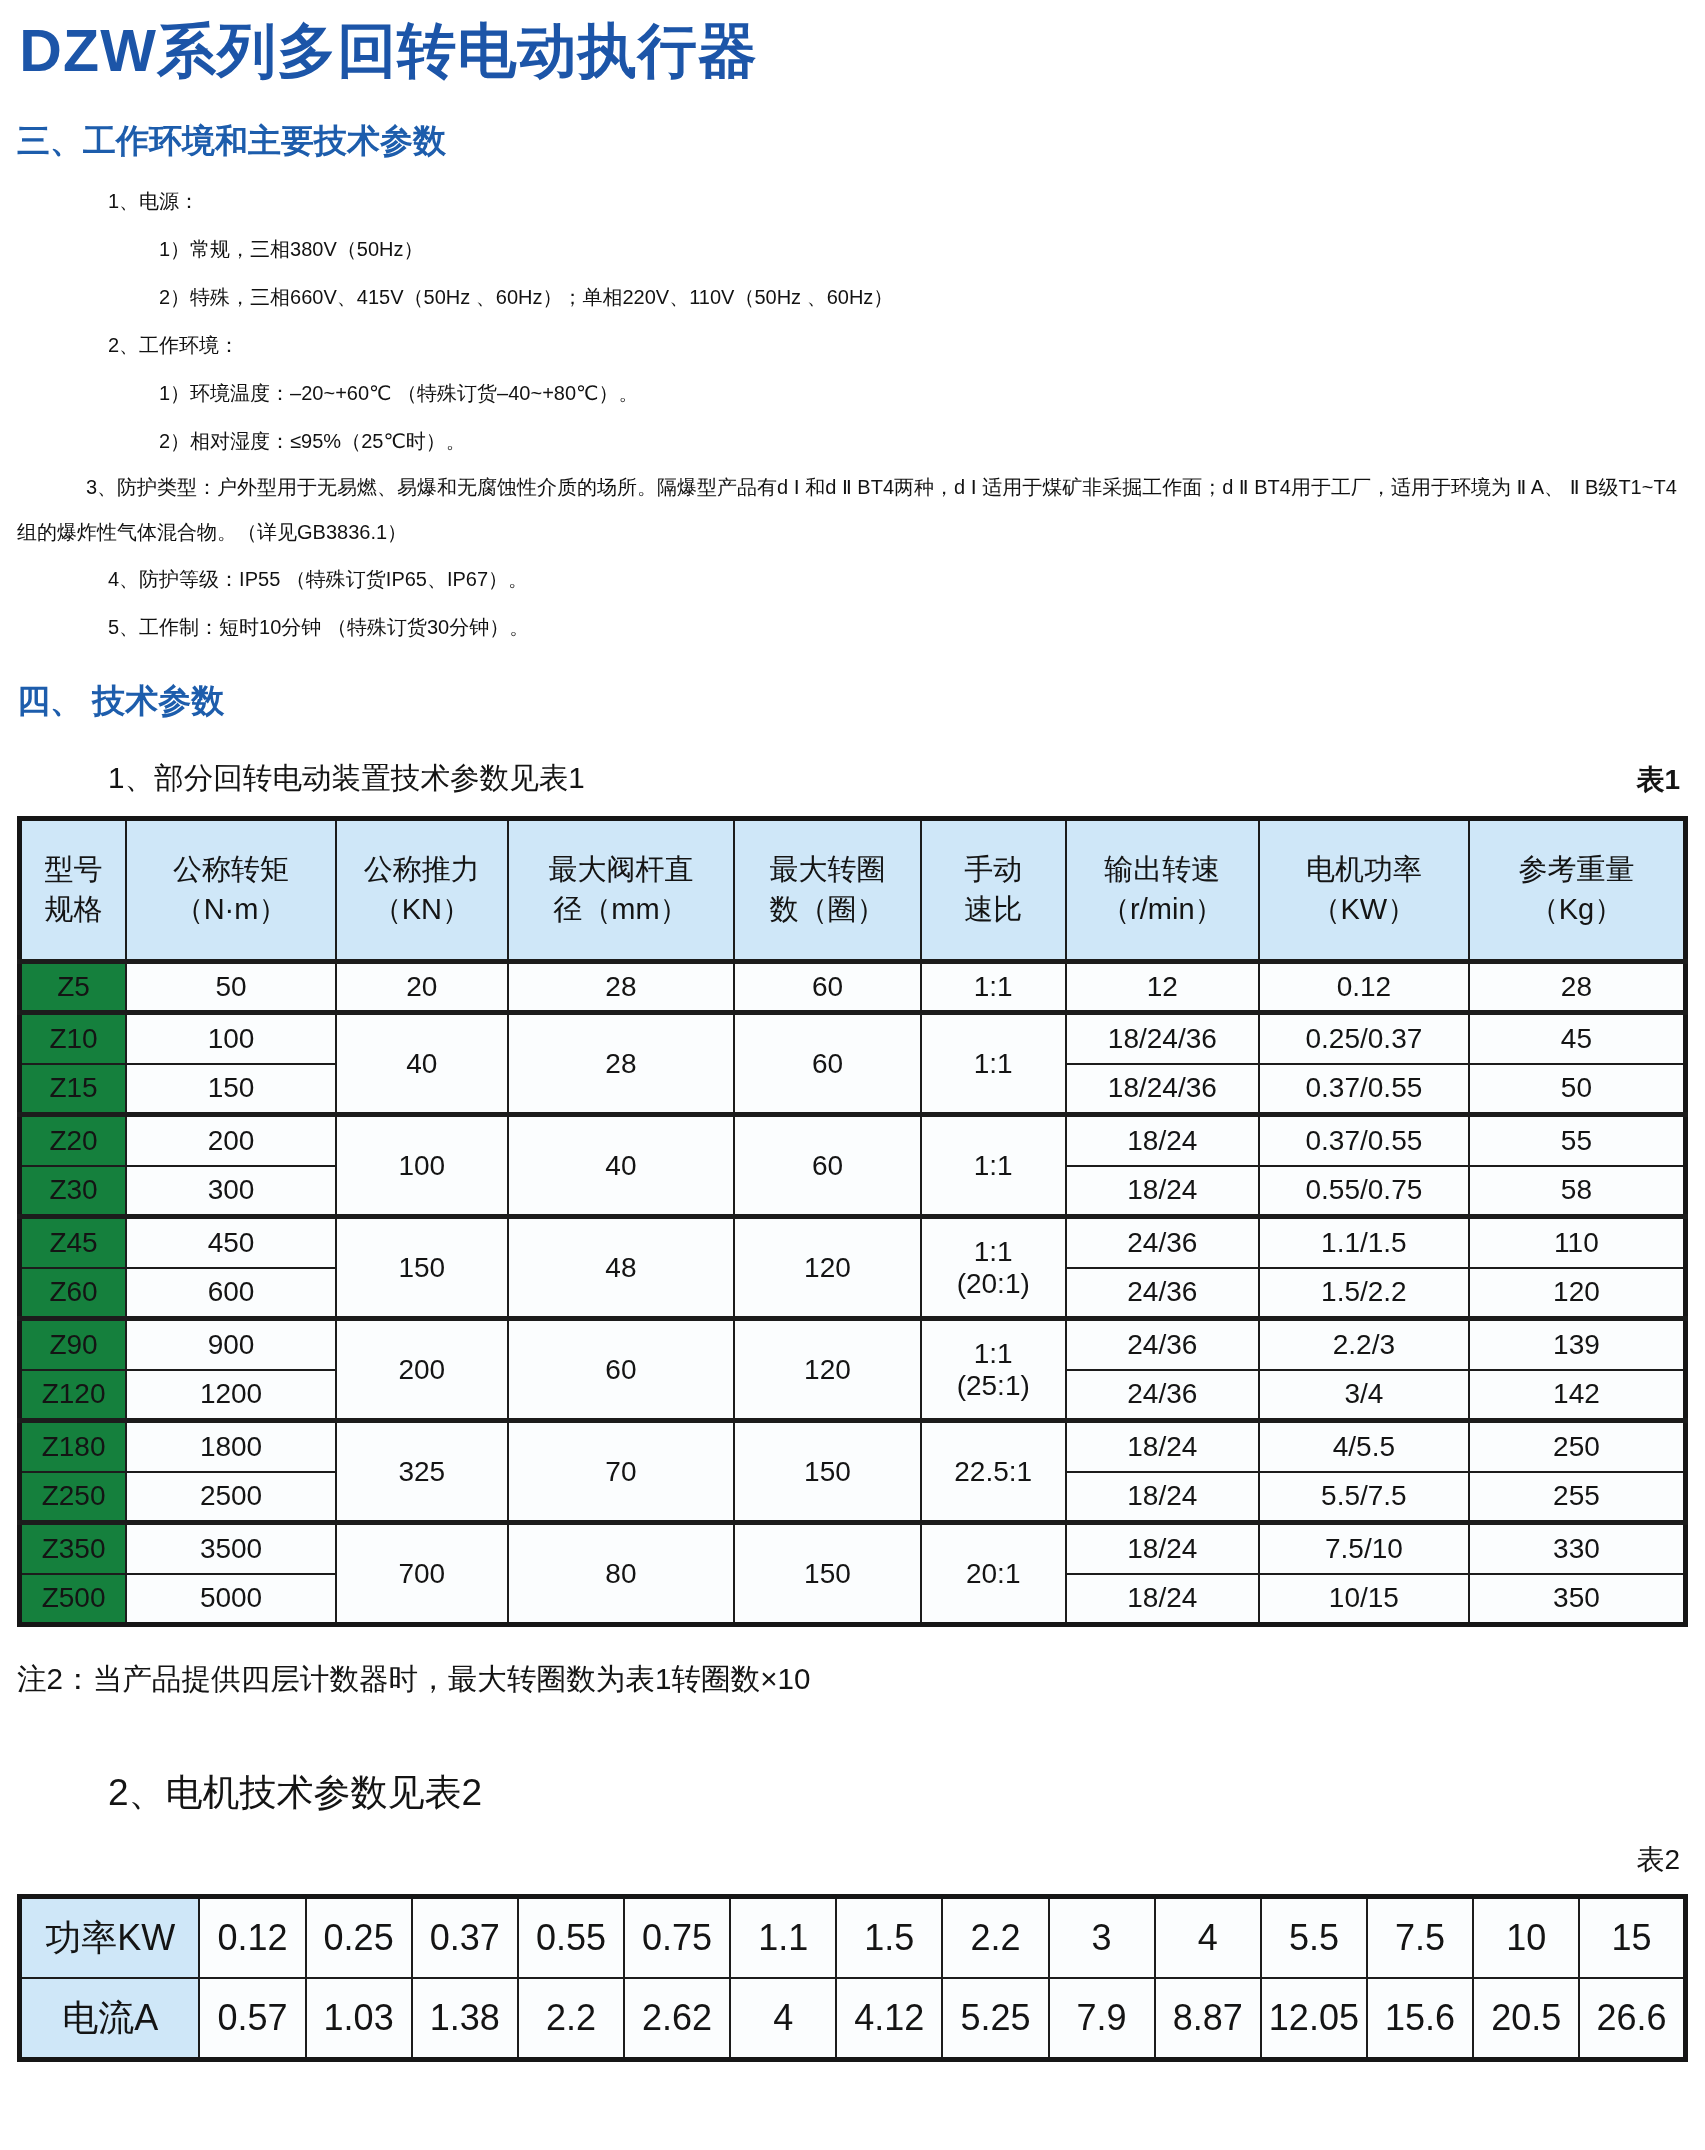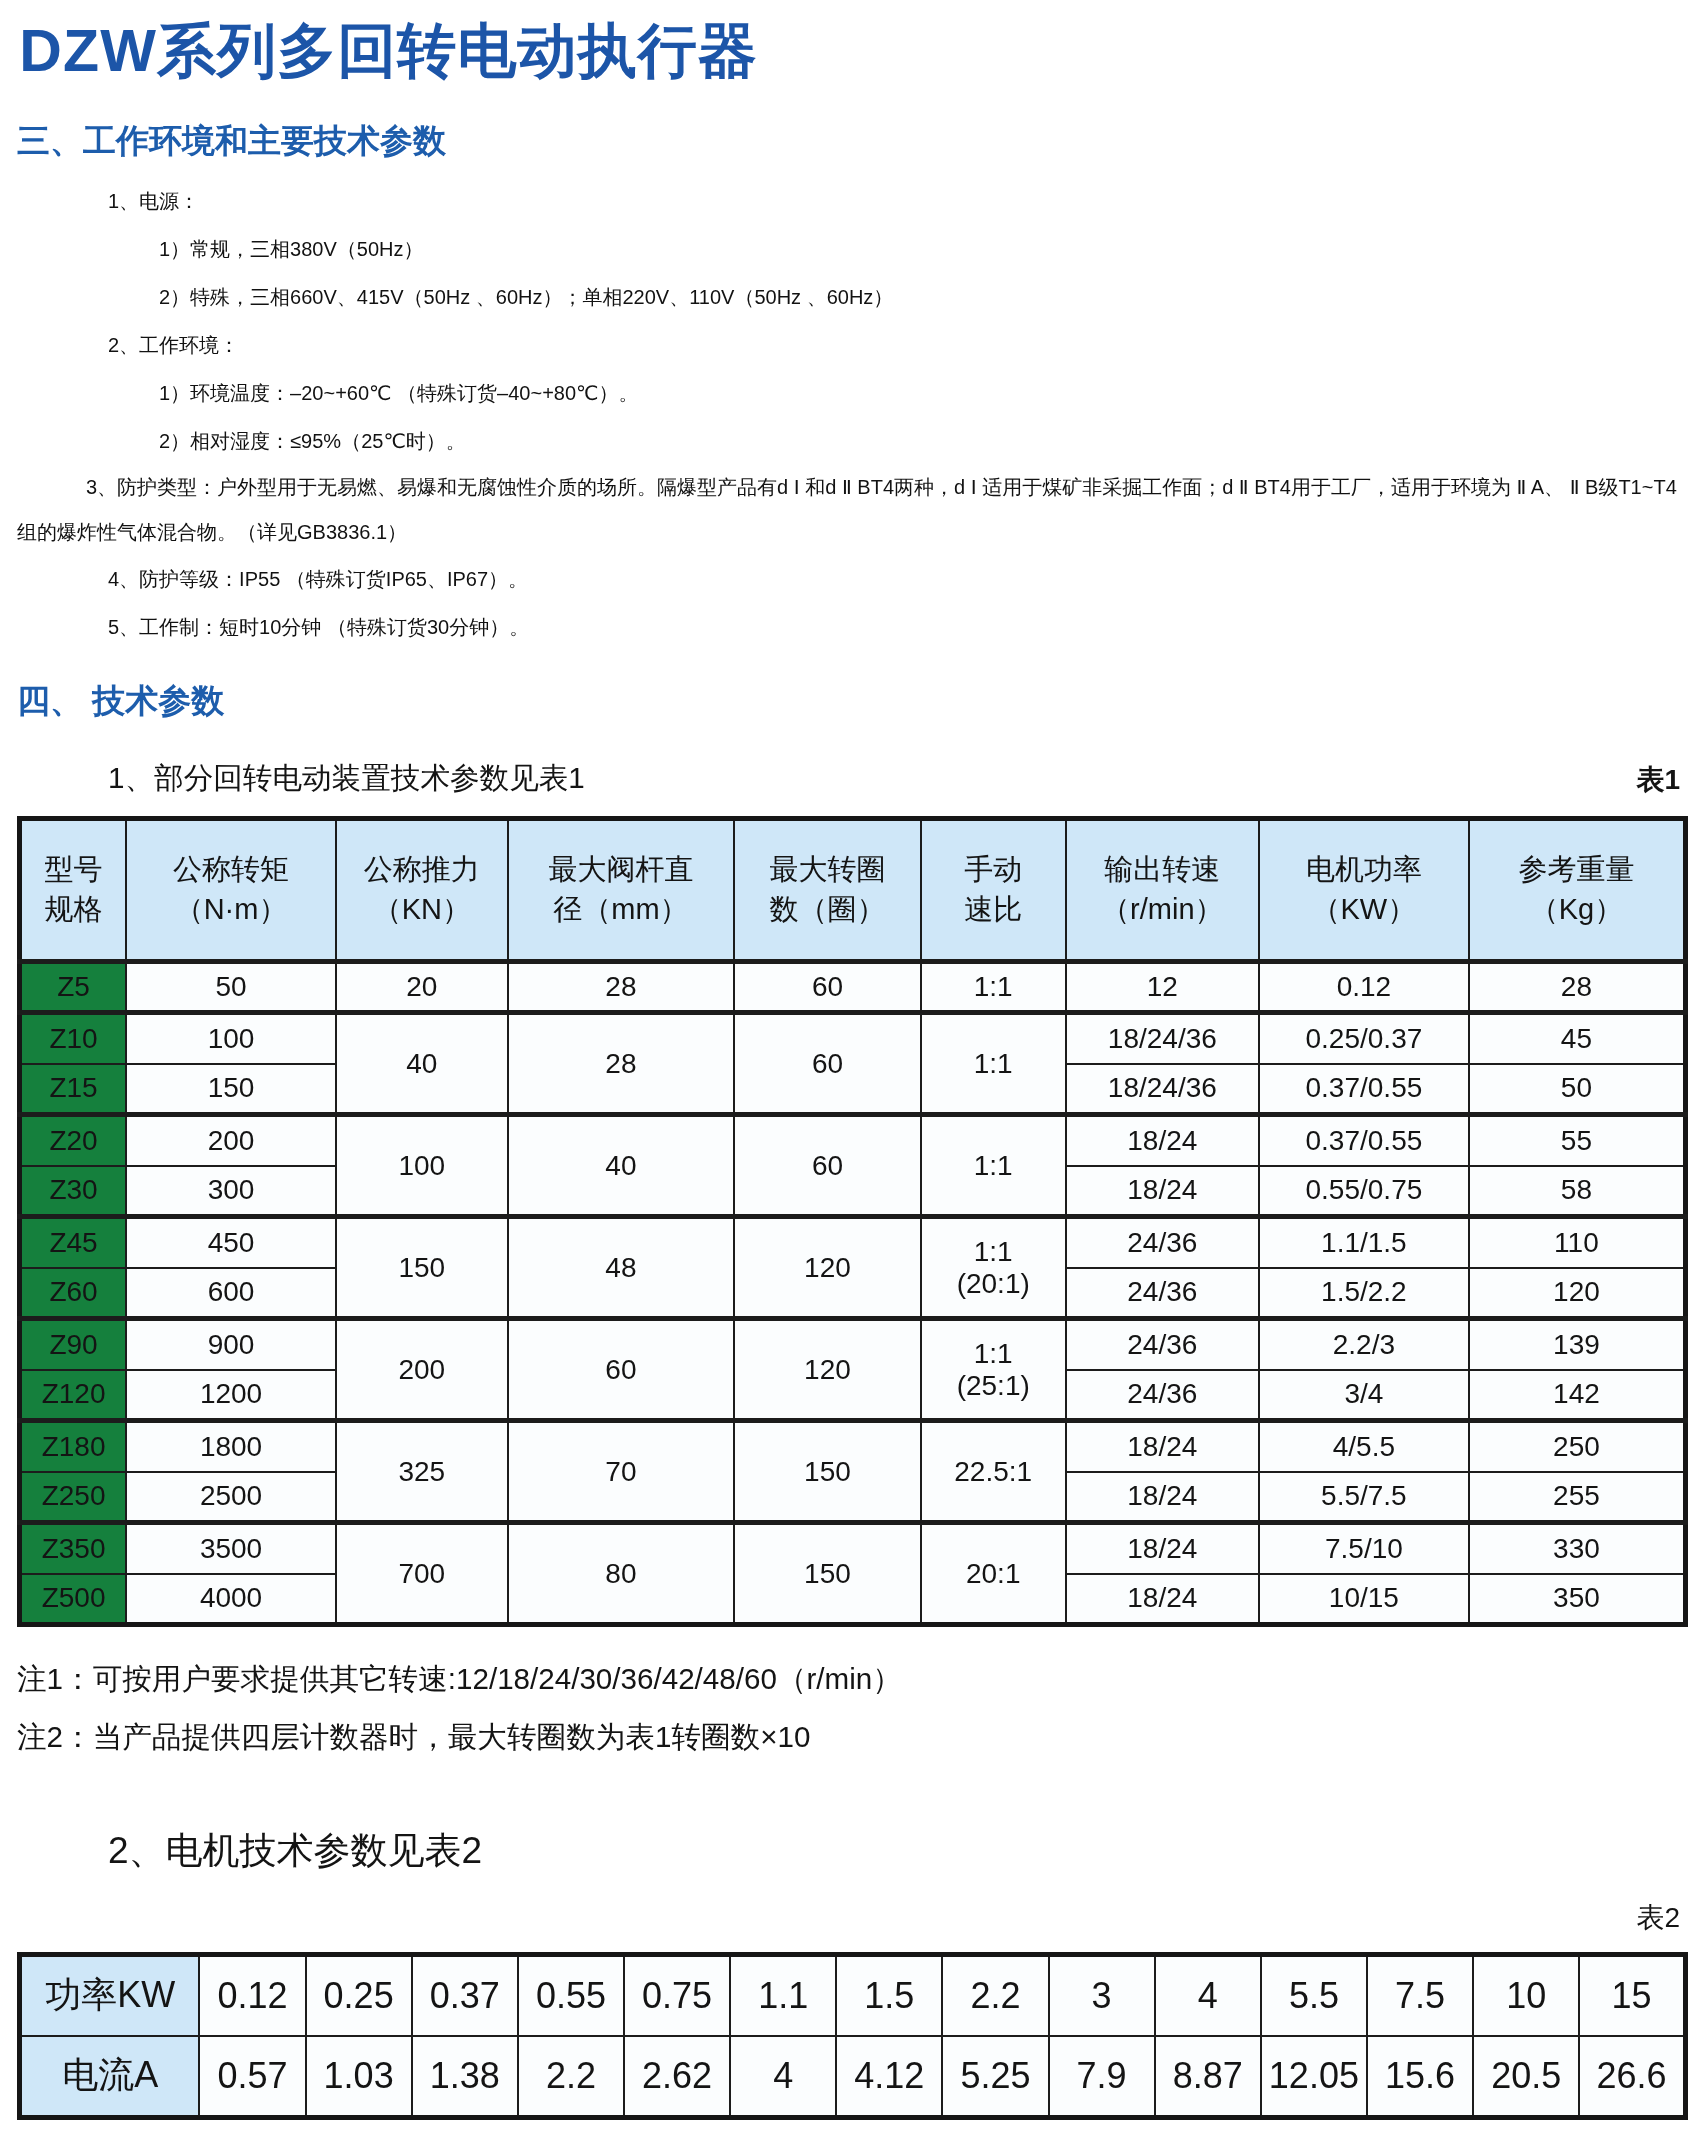--- a/index.html
+++ b/index.html
@@ -235,30 +235,29 @@
         <td class="bt" rowspan="2">700</td>
         <td class="bt" rowspan="2">80</td>
         <td class="bt" rowspan="2">150</td>
         <td class="bt" rowspan="2">20:1</td>
         <td class="bt">18/24</td>
         <td class="bt">7.5/10</td>
         <td class="bt">330</td>
       </tr>
       <tr>
         <td class="model">Z500</td>
-        <td>4000</td>
+        <td>5000</td>
         <td>18/24</td>
         <td>10/15</td>
         <td>350</td>
       </tr>
     </tbody>
   </table>
 
   <div class="notes">
-    <div class="note">注1：可按用户要求提供其它转速:12/18/24/30/36/42/48/60（r/min）</div>
     <div class="note">注2：当产品提供四层计数器时，最大转圈数为表1转圈数×10</div>
   </div>
 
   <div class="cap2">2、电机技术参数见表2</div>
   <div class="lbl2">表2</div>
 
   <table class="t2">
     <colgroup>
       <col style="width:10.8%">
       <col>

